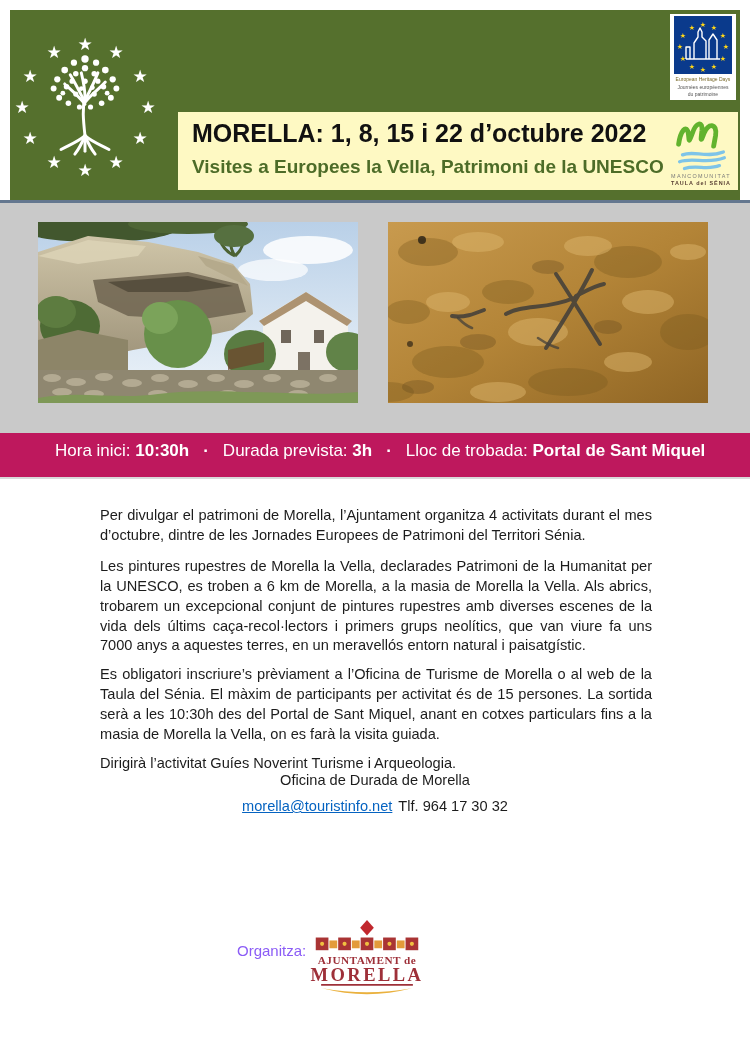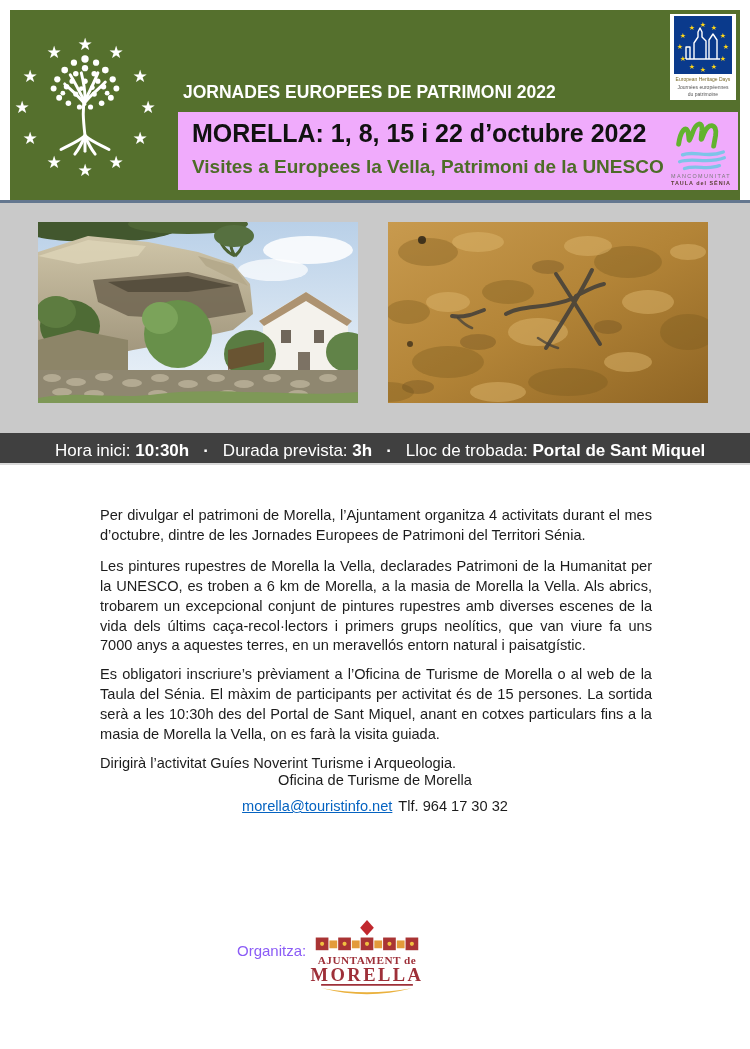--- a/index.html
+++ b/index.html
@@ -15,33 +15,33 @@
   .hdr-title { position:absolute; left:173px; top:24px; color:#fff; font-size:29px; font-weight:bold; letter-spacing:.3px; }
   .hdr-sub { position:absolute; left:173px; top:72px; color:#fff; font-size:17.5px; font-weight:bold; }
 
   .eu-box { position:absolute; right:4px; top:4px; width:66px; height:86px; background:#fff; padding:2px 2px 1px; }
   .eu-flag { position:relative; width:58px; height:58px; margin:0 auto; background:#0a3a8c; }
   .eu-flag .star { position:absolute; transform:translate(-50%,-50%); color:#ffd617; font-size:7px; line-height:1; }
   .eu-caption { text-align:center; margin-top:2px; }
   .eu-caption div { font-size:5px; line-height:1.5; color:#555; }
   .eu-caption div:first-child { color:#7a6a2a; }
 
-  .event-box { position:absolute; left:168px; top:102px; right:2px; height:78px; background:#f0abfc; }
+  .event-box { position:absolute; left:168px; top:102px; right:2px; height:78px; background:#fef9c3; }
   .event-line1 { position:absolute; left:14px; top:7px; color:#111; font-size:25px; font-weight:bold; }
   .event-line2 { position:absolute; left:14px; top:44px; color:#4d6c28; font-size:19px; font-weight:bold; }
   .manco-logo { position:absolute; right:6px; top:3px; width:62px; height:72px; }
 
   
   .photo-band { position:absolute; left:0; top:200px; width:750px; height:233px; background:#c9c9c9; border-top:3px solid #64778f; }
   .photo { position:absolute; top:19px; width:320px; height:181px; overflow:hidden; }
   .photo-left { left:38px; }
   .photo-right { left:388px; }
 
   
-  .info-bar { position:absolute; left:0; top:433px; width:750px; height:32px; background:#404040; border-bottom:2px solid #d9d9d9; color:#fff; font-size:17px; line-height:36px; padding-left:55px; white-space:nowrap; }
+  .info-bar { position:absolute; left:0; top:433px; width:750px; height:46px; background:#be185d; border-bottom:2px solid #d9d9d9; color:#fff; font-size:17px; line-height:36px; padding-left:55px; white-space:nowrap; }
   .info-bar b { font-weight:bold; }
   .info-sep { display:inline-block; margin:0 14px; font-weight:bold; }
 
   
   .body-text { position:absolute; left:100px; top:506px; width:552px; color:#1c1c1c; font-size:14.6px; line-height:19.9px; text-align:justify; }
   .body-text p { margin-bottom:9px; }
   .body-text p.lead { font-weight:normal; margin-bottom:11px; }
 
   
   .contact { position:absolute; left:0; top:772px; width:750px; text-align:center; font-size:14.6px; color:#1c1c1c; }
@@ -116,21 +116,20 @@
           <circle cx="64" cy="37" r="2.8"></circle>
             <circle cx="46" cy="45" r="2.6"></circle>
             <circle cx="58" cy="44" r="2.6"></circle>
           <circle cx="26" cy="50" r="2.6"></circle>
             <circle cx="74" cy="50" r="2.6"></circle>
             <circle cx="50" cy="57" r="2.6"></circle>
         </g>
       </svg>
     </div>
 
-    <div class="hdr-sub">JORNADES EUROPEES DE PATRIMONI 2022</div>
 
     <div class="eu-box">
       <div class="eu-flag">
         <span class="star" style="left:29px;top:8px">★</span>
         <span class="star" style="left:40px;top:11px">★</span>
         <span class="star" style="left:49px;top:19px">★</span>
         <span class="star" style="left:52px;top:30px">★</span>
         <span class="star" style="left:49px;top:42px">★</span>
         <span class="star" style="left:40px;top:50px">★</span>
         <span class="star" style="left:29px;top:53px">★</span>
@@ -289,21 +288,21 @@
   </div>
 
   <div class="body-text">
     <p class="lead">Per divulgar el patrimoni de Morella, l’Ajuntament organitza 4 activitats durant el mes d’octubre, dintre de les Jornades Europees de Patrimoni del Territori Sénia.</p>
     <p>Les pintures rupestres de Morella la Vella, declarades Patrimoni de la Humanitat per la UNESCO, es troben a 6 km de Morella, a la masia de Morella la Vella. Als abrics, trobarem un excepcional conjunt de pintures rupestres amb diverses escenes de la vida dels últims caça-recol·lectors i primers grups neolítics, que van viure fa uns 7000 anys a aquestes terres, en un meravellós entorn natural i paisatgístic.</p>
     <p>Es obligatori inscriure’s prèviament a l’Oficina de Turisme de Morella o al web de la Taula del Sénia. El màxim de participants per activitat és de 15 persones. La sortida serà a les 10:30h des del Portal de Sant Miquel, anant en cotxes particulars fins a la masia de Morella la Vella, on es farà la visita guiada.</p>
     <p>Dirigirà l’activitat Guíes Noverint Turisme i Arqueologia.</p>
   </div>
 
   <div class="contact">
-    <div class="row">Oficina de Turisme de Morella</div>
+    <div class="row">Oficina de Durada de Morella</div>
     <div class="row">
       <a href="#">morella@touristinfo.net</a><span class="phone">Tlf. 964 17 30 32</span>
     </div>
   </div>
 
   <div class="footer-label">Organitza:</div>
   <svg class="morella-logo" viewBox="0 0 120 84">
     <path d="M60,2 L67,10 L60,18 L53,10 Z" fill="#c1272d"></path>
     <g fill="#a93434">
       <rect x="7.5" y="20" width="13" height="13"></rect>

